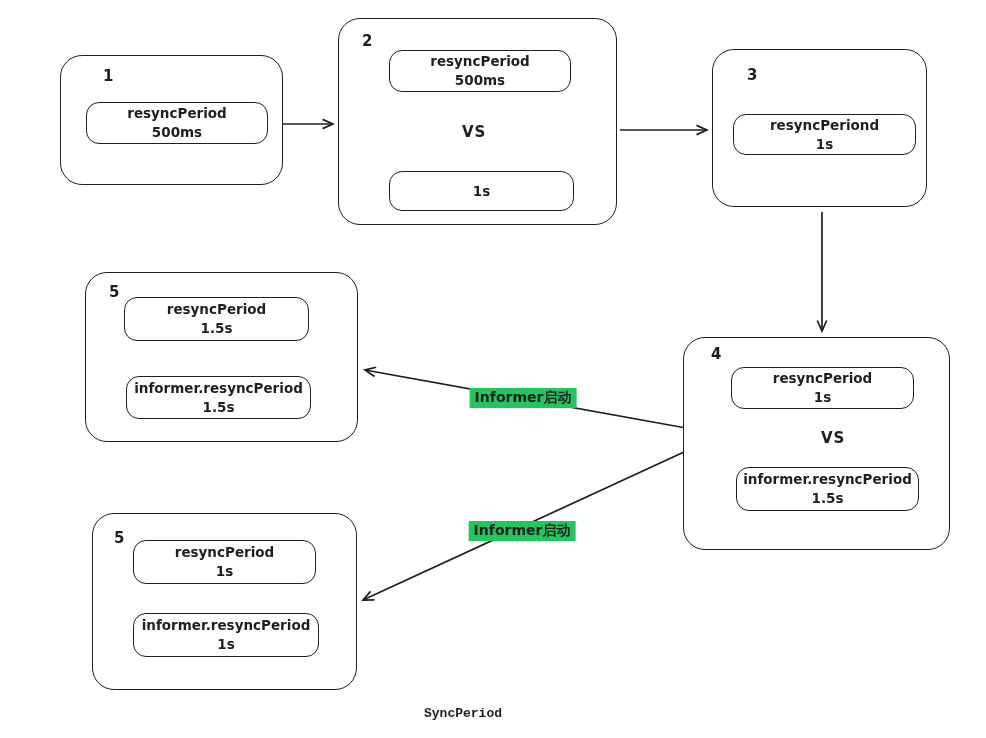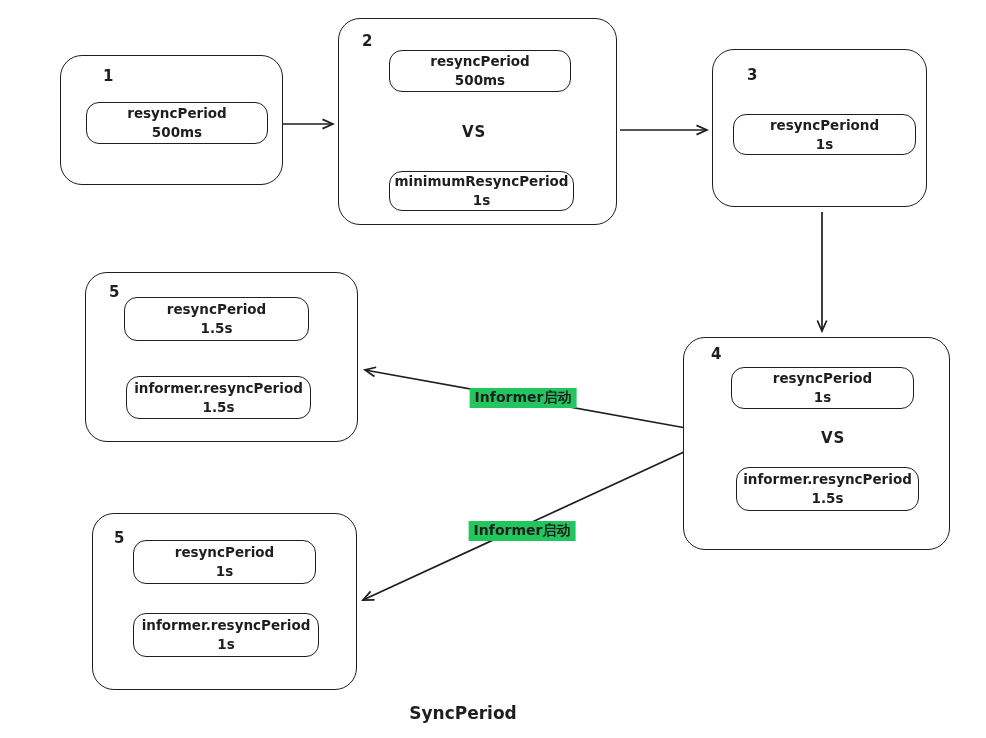--- a/index.html
+++ b/index.html
@@ -20,21 +20,21 @@
     align-items:center; justify-content:center; text-align:center;
     font-size:13.5px; line-height:1.4; font-weight:bold;
   }
   .vs { position:absolute; font-size:15px; font-weight:bold; letter-spacing:1px; }
   .edge-label {
     position:absolute; transform:translate(-50%,-50%); background:#22c55e;
     padding:1px 5px; font-size:14px; font-weight:bold; white-space:nowrap;
   }
   .diagram-title {
     position:absolute; transform:translate(-50%,-50%);
-    font-size:17px; font-weight:bold; white-space:nowrap;
+    font-size:13px; font-weight:bold; white-space:nowrap;font-family:Liberation Mono, monospace;
   }
 </style>
 </head>
 <body>
 
 <div class="canvas">
 
   <svg class="edges-layer" width="986" height="738" viewBox="0 0 986 738" fill="none">
     <defs>
       <marker id="arrow" markerWidth="14" markerHeight="12" refX="10" refY="5" orient="auto" markerUnits="userSpaceOnUse" viewBox="0 0 12 10">
@@ -57,21 +57,20 @@
   </div>
 
   <div class="node" style="left:338px;top:18px;width:279px;height:207px;">
     <div class="node-num" style="left:23px;top:13px;">2</div>
     <div class="pill" style="left:50px;top:31px;width:182px;height:42px;">
       <span>resyncPeriod</span>
       <span>500ms</span>
     </div>
     <div class="vs" style="left:123px;top:104px;">VS</div>
     <div class="pill" style="left:50px;top:152px;width:185px;height:40px;">
-      <span>minimumResyncPeriod</span>
       <span>1s</span>
     </div>
   </div>
 
   <div class="node" style="left:712px;top:49px;width:215px;height:158px;">
     <div class="node-num" style="left:34px;top:16px;">3</div>
     <div class="pill" style="left:20px;top:57px;width:183px;height:41px;margin-top:7px;">
       <span>resyncPeriond</span>
       <span>1s</span>
     </div>

